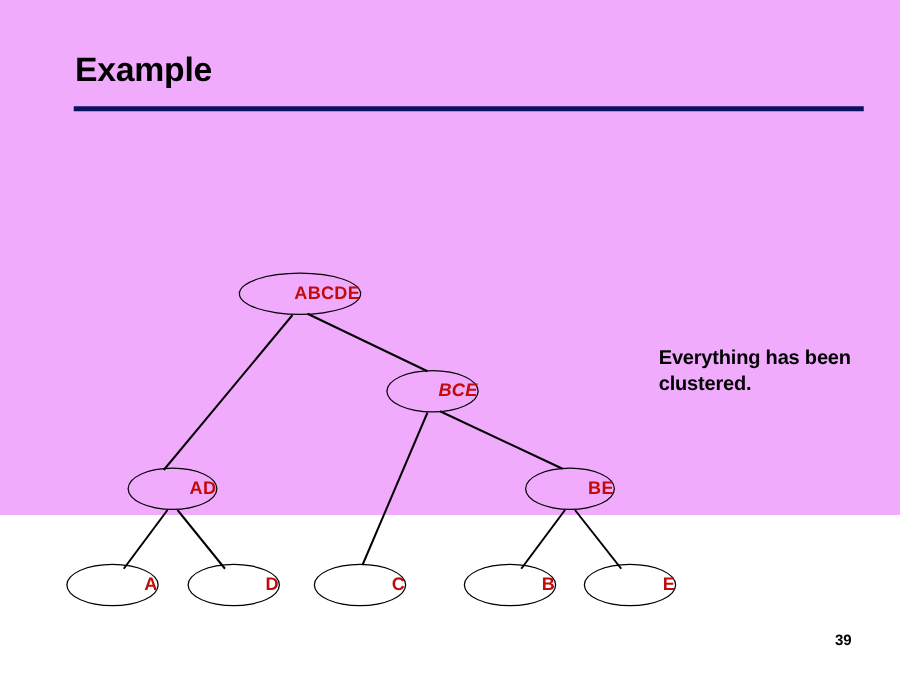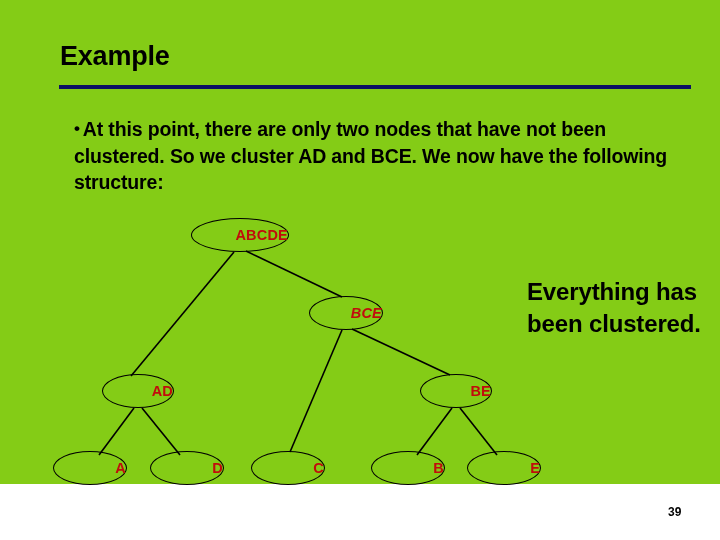--- a/index.html
+++ b/index.html
@@ -13,22 +13,22 @@
     position: relative;
     overflow: hidden;
     font-family: "Liberation Sans", sans-serif;
     -webkit-font-smoothing: none;
   }
 
   #slide {
     position: absolute;
     left: 0; top: 0;
     width: 720px;
-    height: 484px;
-    background: #84cc16;
+    height: 412px;
+    background: #f0abfc;
   }
 
   
   #slide-title {
     position: absolute;
     left: 60px;
     top: 42px;
     font-size: 27px;
     font-weight: bold;
     color: #000000;
@@ -63,21 +63,21 @@
     vertical-align: 2px;
     padding-right: 3px;
   }
 
   
   #side-note {
     position: absolute;
     left: 527px;
     top: 276px;
     width: 180px;
-    font-size: 24px;
+    font-size: 16px;
     font-weight: bold;
     color: #000000;
     line-height: 1.33;
     letter-spacing: -0.15px;
   }
 
   
   #tree {
     position: absolute;
     left: 0;
@@ -125,23 +125,20 @@
 </style>
 </head>
 <body>
 
 <div id="slide">
 
   <div id="slide-title">Example</div>
 
   <div id="title-rule"></div>
 
-  <div id="bullet-block">
-    <span class="bullet-mark">•</span><span>At this point, there are only two nodes that have not been clustered. So we cluster AD and BCE. We now have the following structure:</span>
-  </div>
 
   <div id="side-note">Everything has been clustered.</div>
 
   <div id="tree">
     <svg id="tree-edges" viewBox="0 0 720 540">
         <line x1="234" y1="252" x2="131" y2="376" stroke="#000000" stroke-width="1.6"></line>
         <line x1="246" y1="251" x2="342" y2="297" stroke="#000000" stroke-width="1.6"></line>
         <line x1="342" y1="330" x2="290" y2="452" stroke="#000000" stroke-width="1.6"></line>
         <line x1="352" y1="329" x2="450" y2="375" stroke="#000000" stroke-width="1.6"></line>
         <line x1="134" y1="408" x2="99" y2="455" stroke="#000000" stroke-width="1.6"></line>

